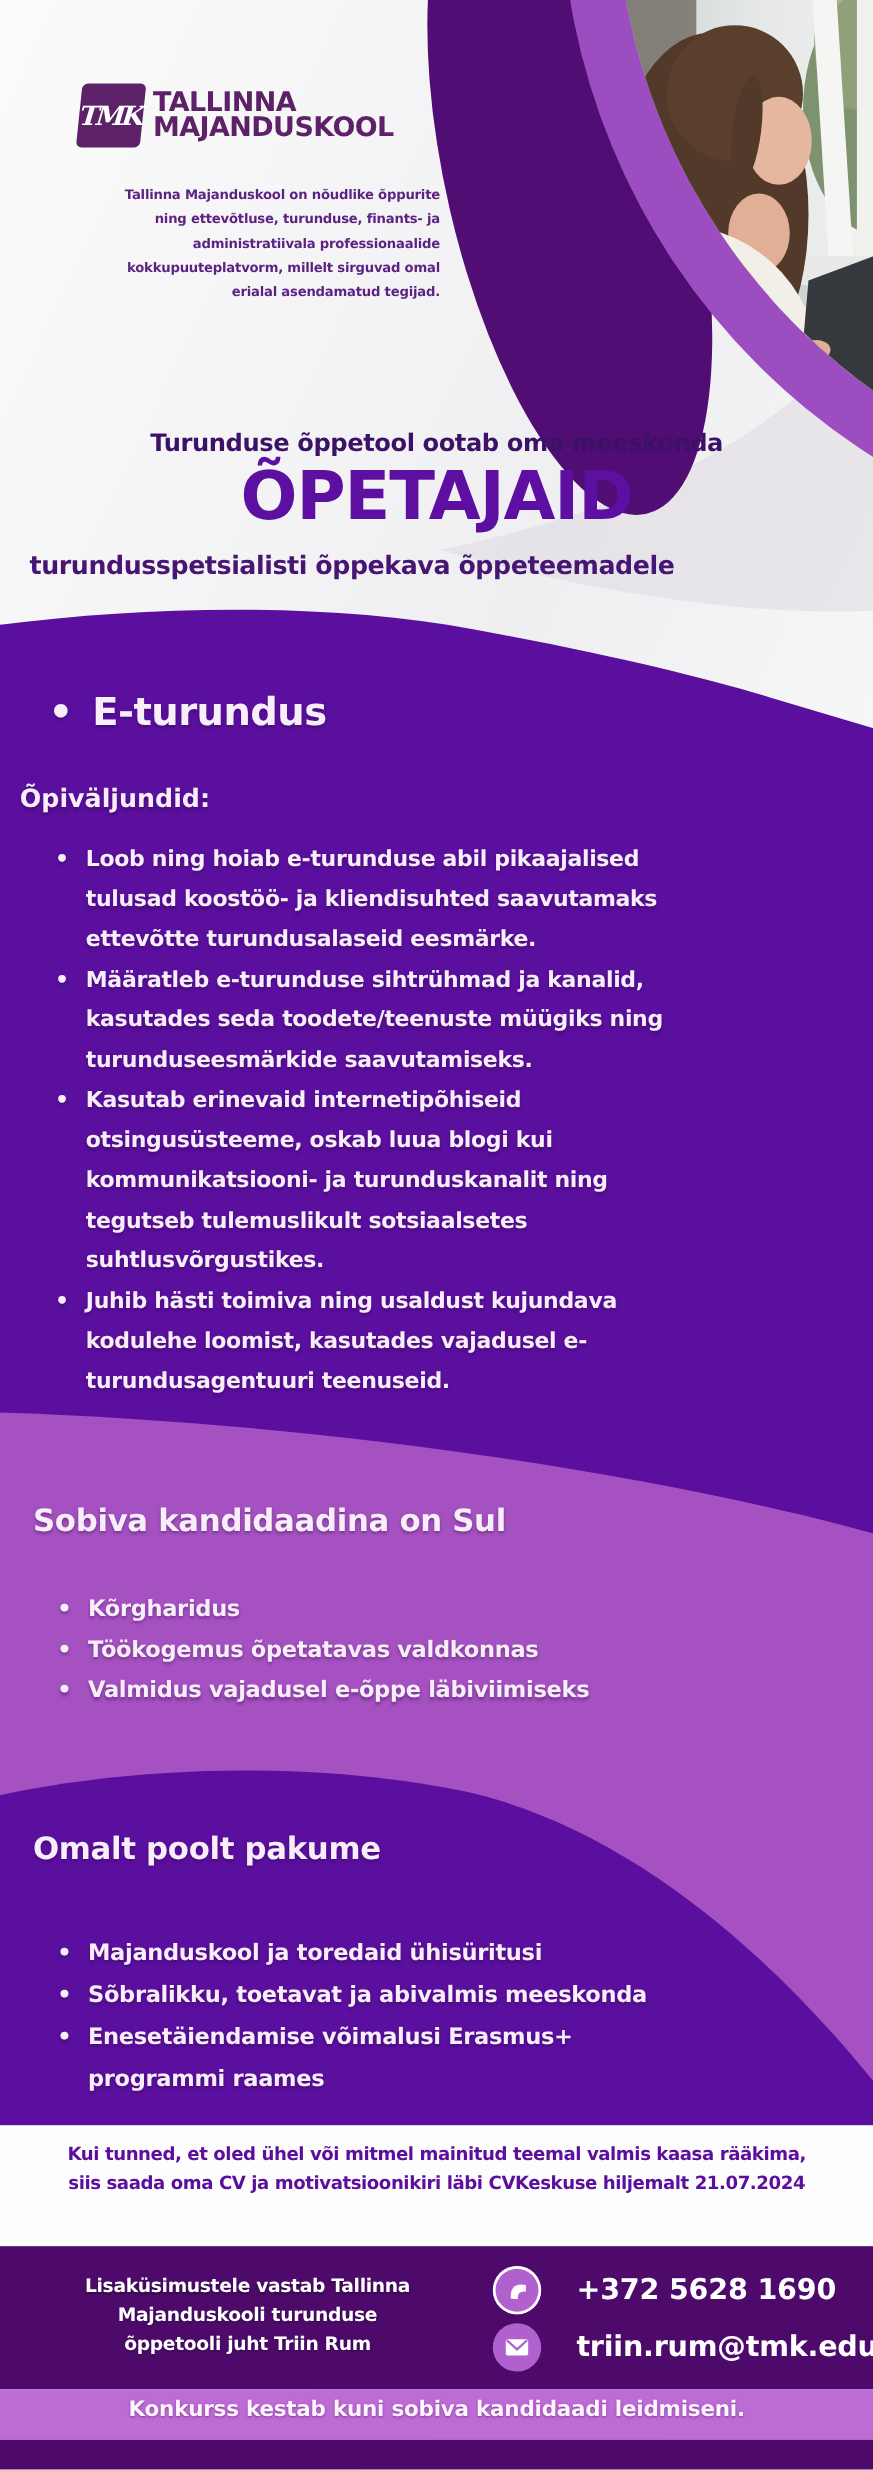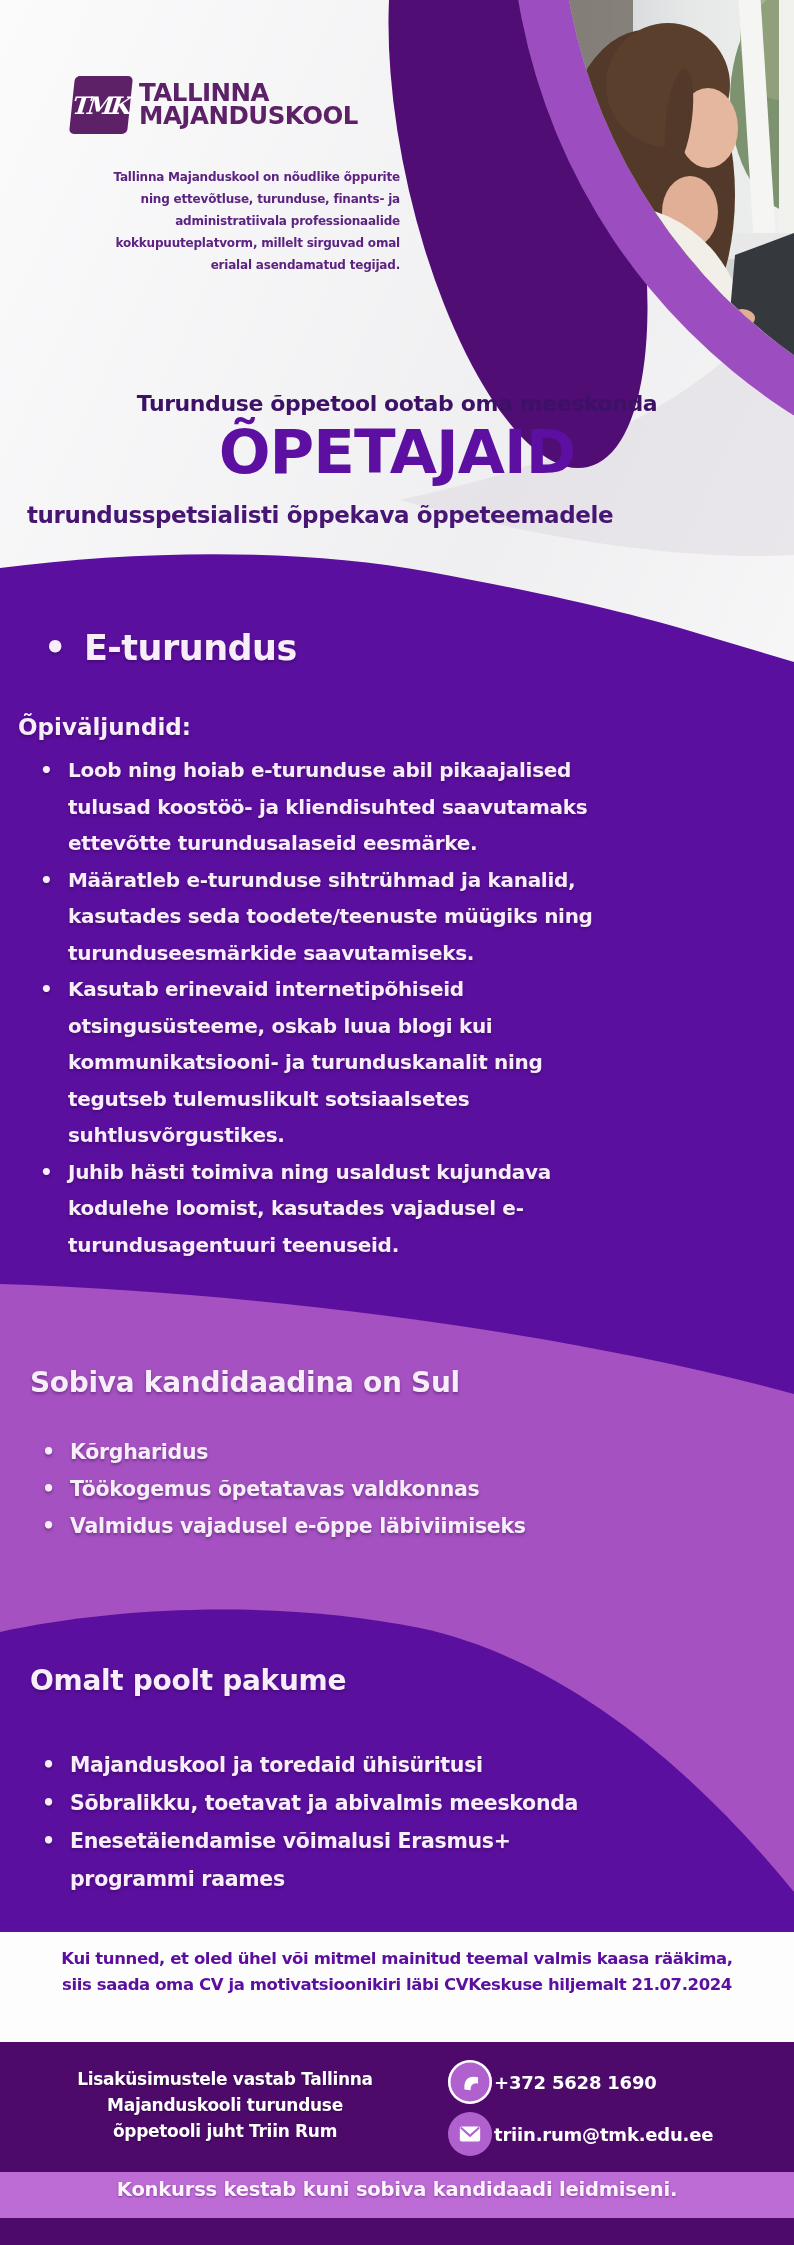--- a/index.html
+++ b/index.html
@@ -31,39 +31,39 @@
   .big-title{left:0;top:416px;width:794px;text-align:center;color:#5c0fa0;
     font-weight:800;font-size:61px;letter-spacing:-1px;}
   .subtitle{left:0;top:502px;width:640px;text-align:center;color:#471573;
     font-weight:800;font-size:23px;letter-spacing:-.4px;}
 
   
   .wtxt{color:#f7eef9;text-shadow:0 2px 3px rgba(40,5,65,.4);}
   .course-heading{left:44px;top:628px;font-weight:800;font-size:35px;letter-spacing:-.5px;}
   .course-heading .dot{margin-right:18px;}
   .outcomes-heading{left:18px;top:714px;font-weight:800;font-size:23px;}
-  ul.plist{margin:0;padding:0;list-style:none;}
+  ul.plist{margin:10px;padding:0;list-style:none;}
   ul.plist li{position:relative;padding-left:28px;font-weight:bold;white-space:pre-line;}
   ul.plist li:before{content:"\2022";position:absolute;left:0;top:0;}
   .outcomes{left:40px;top:752px;width:720px;font-size:20px;line-height:36.5px;letter-spacing:-.3px;}
   .cand-heading{left:30px;top:1366px;font-weight:800;font-size:28px;letter-spacing:-.3px;}
   .cand-list{left:42px;top:1434px;width:700px;font-size:20.5px;line-height:37px;letter-spacing:-.3px;}
   .offer-heading{left:30px;top:1664px;font-weight:800;font-size:28px;letter-spacing:-.3px;}
   .offer-list{left:42px;top:1746px;width:700px;font-size:20.5px;line-height:38px;letter-spacing:-.3px;}
 
   
   .apply-text{left:0;top:1946px;width:794px;text-align:center;color:#5c0f9e;
     font-weight:bold;font-size:16.5px;line-height:26px;letter-spacing:-.4px;}
   .apply-start{left:0;top:2004px;width:794px;text-align:center;color:#4b0d7e;
     font-weight:800;font-size:18px;letter-spacing:-.3px;}
 
   
   .contact-name{left:55px;top:2066px;width:340px;text-align:center;color:#fff;
     font-weight:bold;font-size:17px;line-height:26px;letter-spacing:-.3px;text-shadow:0 1px 2px rgba(0,0,0,.35);}
-  .contact-row{display:flex;align-items:center;gap:2px;color:#fff;font-weight:bold;font-size:18px;letter-spacing:-.2px;}
+  .contact-row{display:flex;align-items:center;gap:32px;color:#fff;font-weight:bold;font-size:26px;letter-spacing:-.2px;}
   .row-phone{left:448px;top:2060px;}
   .row-email{left:448px;top:2112px;}
   .cicon{width:44px;height:44px;border-radius:50%;background:#b161ce;display:flex;align-items:center;justify-content:center;flex:0 0 auto;}
   .cicon.ring{box-shadow:inset 0 0 0 2.5px #fff;}
   .konkurss{left:0;top:2178px;width:794px;text-align:center;color:#fdf4ff;
     font-weight:800;font-size:19.5px;letter-spacing:-.2px;text-shadow:0 1px 2px rgba(70,10,90,.5);}
 </style>
 </head>
 <body>
 

